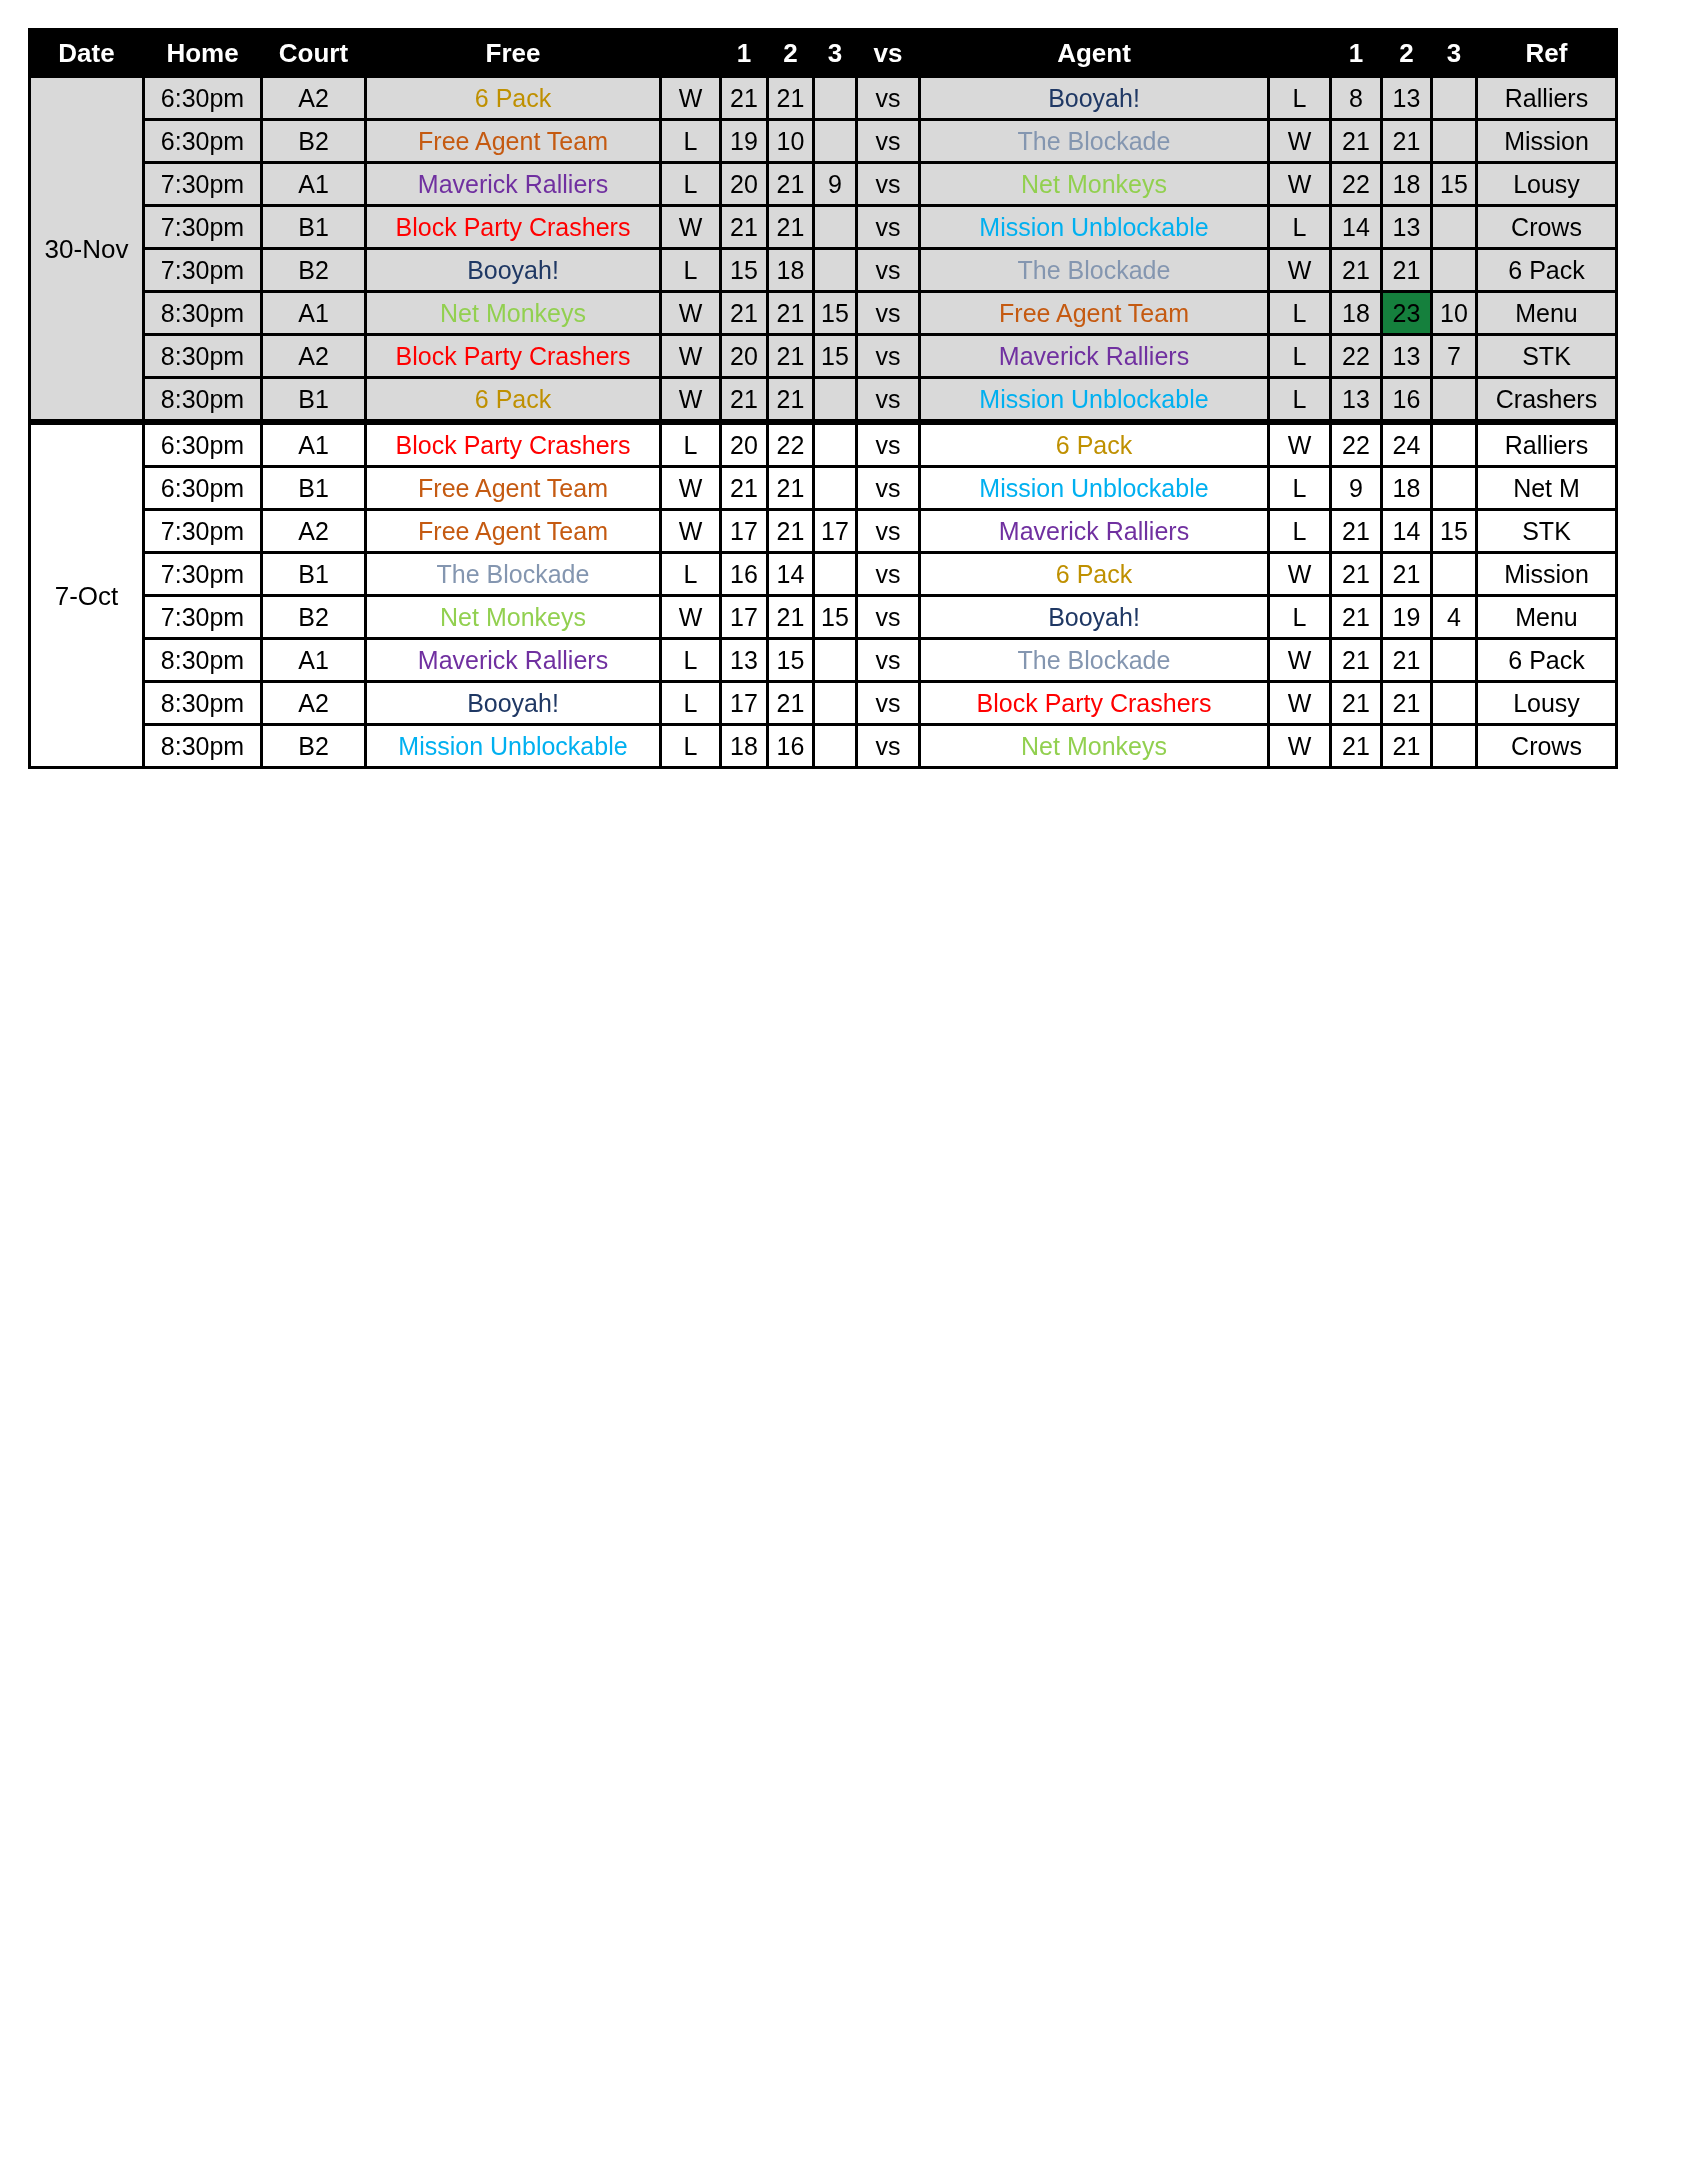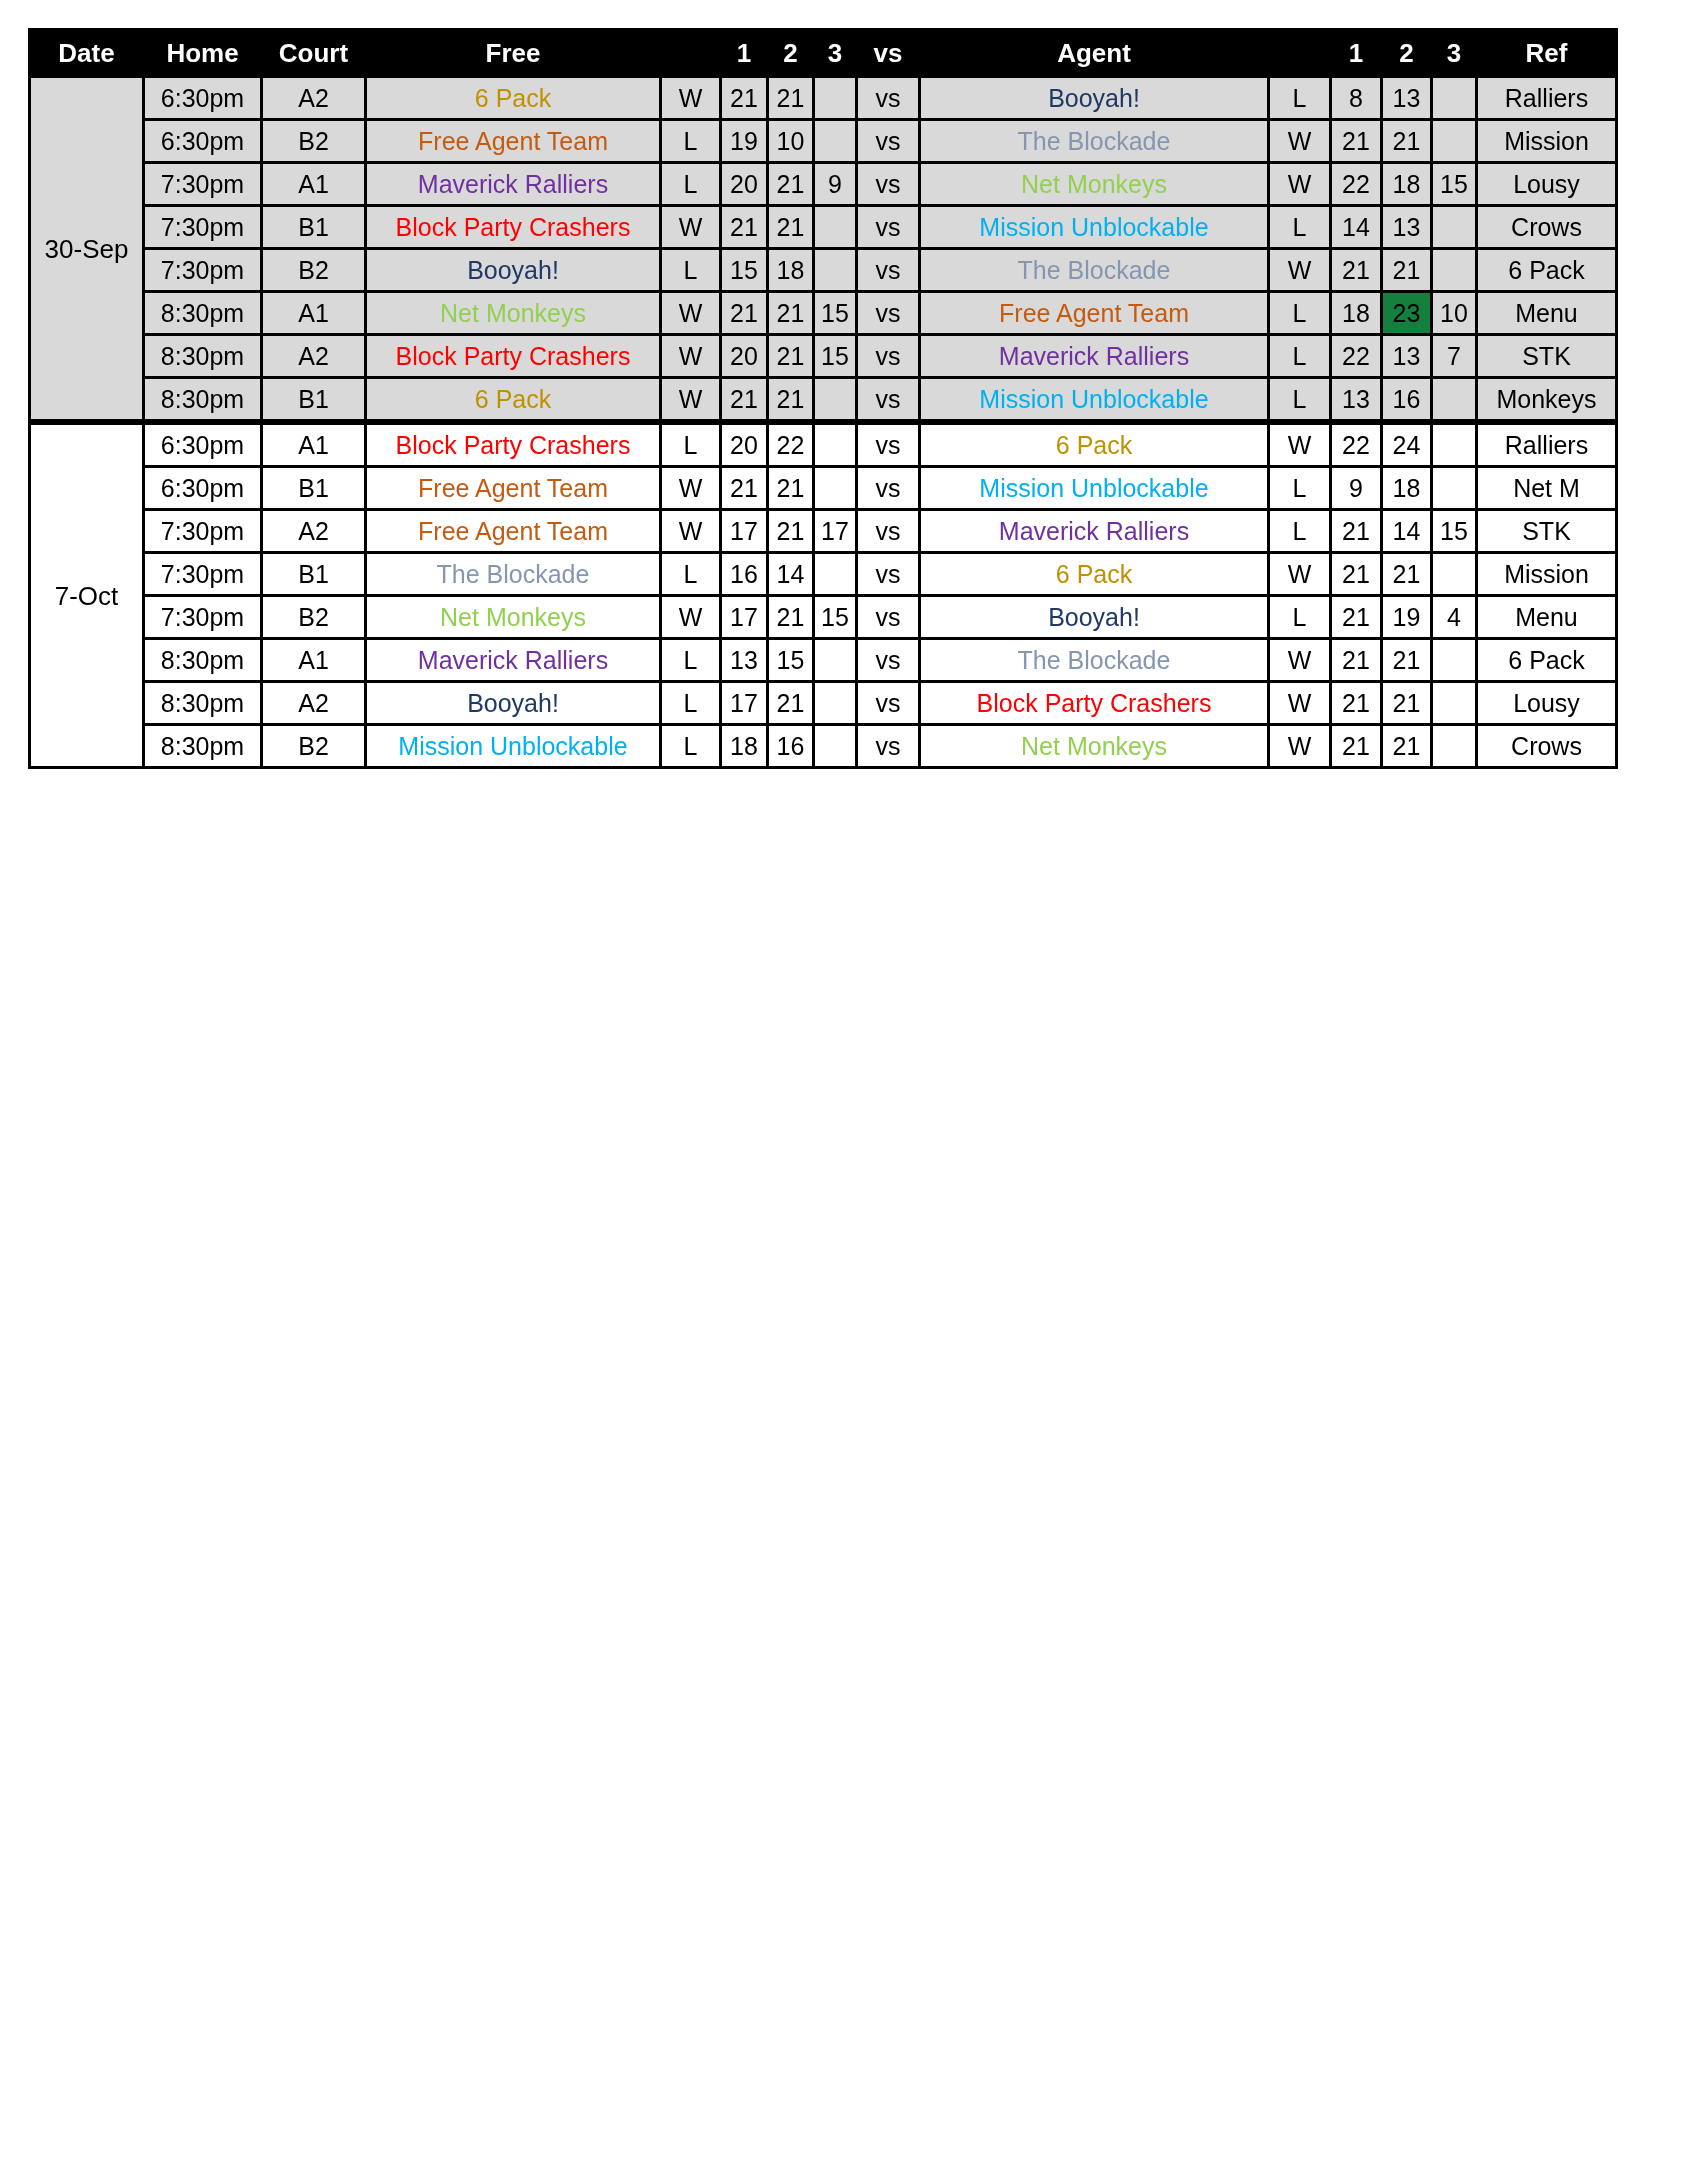--- a/index.html
+++ b/index.html
@@ -112,21 +112,21 @@
         <th>Agent</th>
         <th></th>
         <th>1</th>
         <th>2</th>
         <th>3</th>
         <th>Ref</th>
       </tr>
     </thead>
     <tbody id="schedule-body">
         <tr>
-          <td class="date-cell" rowspan="8" style="background: rgb(217, 217, 217);">30-Sep</td>
+          <td class="date-cell" rowspan="8" style="background: rgb(217, 217, 217);">30-Nov</td>
           <td style="background: rgb(217, 217, 217);">6:30pm</td>
           <td style="background: rgb(217, 217, 217);">A2</td>
           <td class="team-cell" style="background: rgb(217, 217, 217); color: rgb(191, 144, 0);">6 Pack</td>
           <td style="background: rgb(217, 217, 217);">W</td>
           <td style="background: rgb(217, 217, 217);">21</td>
           <td style="background: rgb(217, 217, 217);">21</td>
           <td style="background: rgb(217, 217, 217);"></td>
           <td style="background: rgb(217, 217, 217);">vs</td>
           <td class="team-cell" style="background: rgb(217, 217, 217); color: rgb(31, 56, 100);">Booyah!</td>
           <td style="background: rgb(217, 217, 217);">L</td>
@@ -238,21 +238,21 @@
           <td style="background: rgb(217, 217, 217);">W</td>
           <td style="background: rgb(217, 217, 217);">21</td>
           <td style="background: rgb(217, 217, 217);">21</td>
           <td style="background: rgb(217, 217, 217);"></td>
           <td style="background: rgb(217, 217, 217);">vs</td>
           <td class="team-cell" style="background: rgb(217, 217, 217); color: rgb(0, 176, 240);">Mission Unblockable</td>
           <td style="background: rgb(217, 217, 217);">L</td>
           <td style="background: rgb(217, 217, 217);">13</td>
           <td style="background: rgb(217, 217, 217);">16</td>
           <td style="background: rgb(217, 217, 217);"></td>
-          <td style="background: rgb(217, 217, 217);">Monkeys</td>
+          <td style="background: rgb(217, 217, 217);">Crashers</td>
         </tr>
         <tr class="group-start">
           <td class="date-cell" rowspan="8" style="background: rgb(255, 255, 255);">7-Oct</td>
           <td style="background: rgb(255, 255, 255);">6:30pm</td>
           <td style="background: rgb(255, 255, 255);">A1</td>
           <td class="team-cell" style="background: rgb(255, 255, 255); color: rgb(255, 0, 0);">Block Party Crashers</td>
           <td style="background: rgb(255, 255, 255);">L</td>
           <td style="background: rgb(255, 255, 255);">20</td>
           <td style="background: rgb(255, 255, 255);">22</td>
           <td style="background: rgb(255, 255, 255);"></td>

